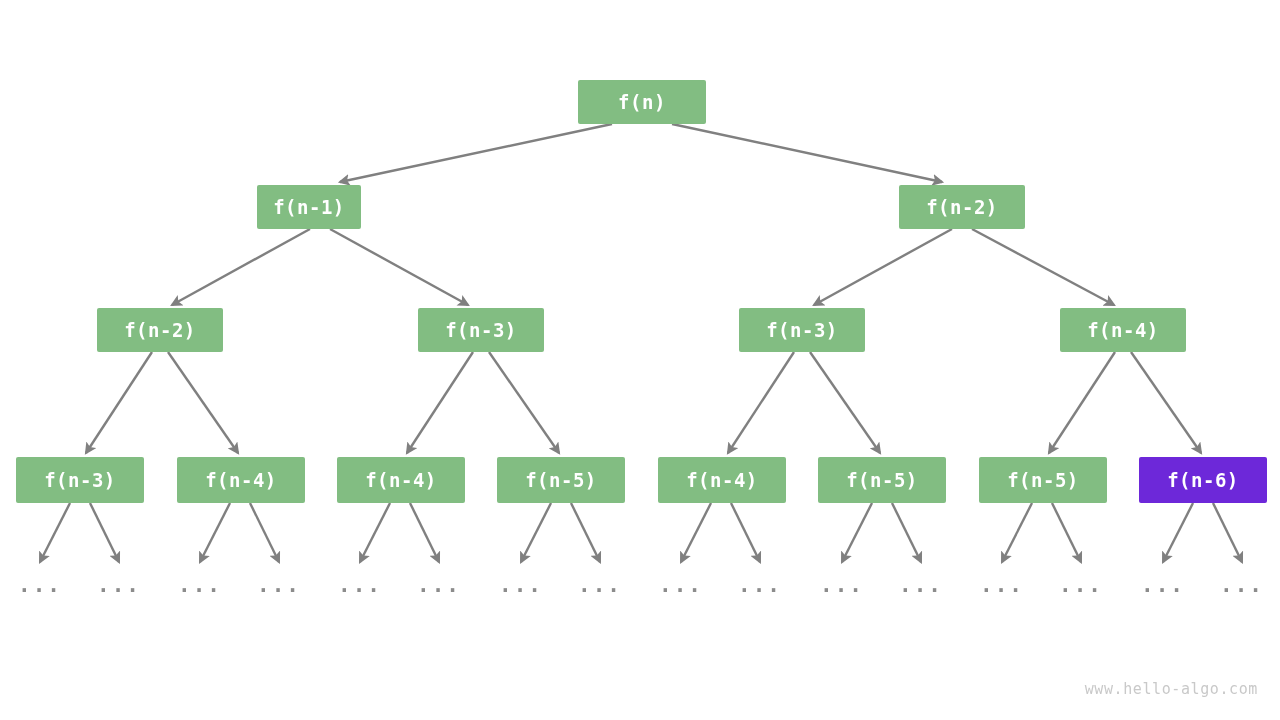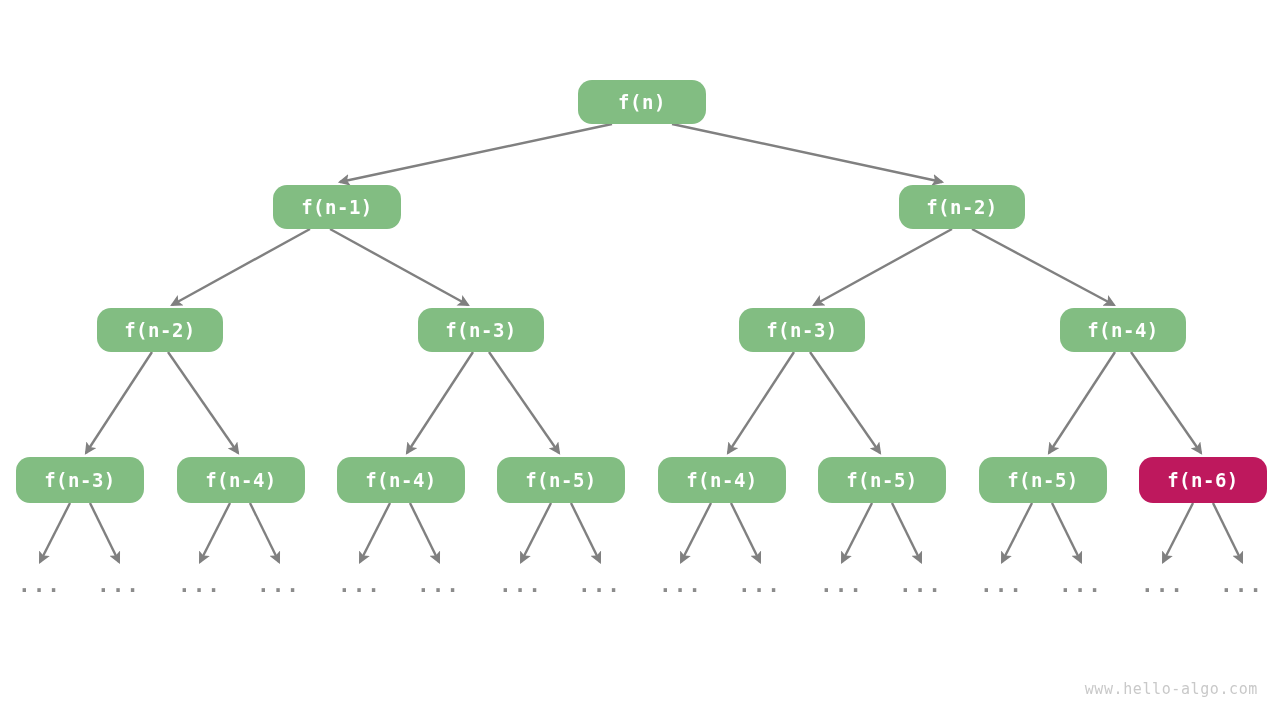--- a/index.html
+++ b/index.html
@@ -25,21 +25,21 @@
     width: 1280px;
     height: 720px;
     pointer-events: none;
   }
   .node {
     position: absolute;
     box-sizing: border-box;
     display: flex;
     align-items: center;
     justify-content: center;
-    border-radius: 14px;
+    border-radius: 2px;
     color: #ffffff;
     font-family: "DejaVu Sans Mono", "Liberation Mono", monospace;
     font-size: 19px;
     font-weight: bold;
     letter-spacing: 0.5px;
     white-space: nowrap;
     user-select: none;
   }
   .ellipsis {
     position: absolute;
@@ -108,21 +108,21 @@
         <line x1="1052" y1="503" x2="1081" y2="562" stroke="#808080" stroke-width="2.4" stroke-linecap="butt" marker-end="url(#arrowhead)"></line>
         <line x1="1193" y1="503" x2="1163" y2="562" stroke="#808080" stroke-width="2.4" stroke-linecap="butt" marker-end="url(#arrowhead)"></line>
         <line x1="1213" y1="503" x2="1242" y2="562" stroke="#808080" stroke-width="2.4" stroke-linecap="butt" marker-end="url(#arrowhead)"></line>
       </g>
   </svg>
 
   <div id="node-layer">
       <div class="node" style="left: 578px; top: 80px; width: 128px; height: 44px; background: rgb(130, 189, 130); color: rgb(255, 255, 255);">
         <span>f(n)</span>
       </div>
-      <div class="node" style="left: 273px; top: 185px; width: 128px; height: 44px; background: rgb(130, 189, 130); color: rgb(255, 255, 255);">
+      <div class="node" style="left: 257px; top: 185px; width: 104px; height: 44px; background: rgb(130, 189, 130); color: rgb(255, 255, 255);">
         <span>f(n-1)</span>
       </div>
       <div class="node" style="left: 899px; top: 185px; width: 126px; height: 44px; background: rgb(130, 189, 130); color: rgb(255, 255, 255);">
         <span>f(n-2)</span>
       </div>
       <div class="node" style="left: 97px; top: 308px; width: 126px; height: 44px; background: rgb(130, 189, 130); color: rgb(255, 255, 255);">
         <span>f(n-2)</span>
       </div>
       <div class="node" style="left: 418px; top: 308px; width: 126px; height: 44px; background: rgb(130, 189, 130); color: rgb(255, 255, 255);">
         <span>f(n-3)</span>
@@ -147,21 +147,21 @@
       </div>
       <div class="node" style="left: 658px; top: 457px; width: 128px; height: 46px; background: rgb(130, 189, 130); color: rgb(255, 255, 255);">
         <span>f(n-4)</span>
       </div>
       <div class="node" style="left: 818px; top: 457px; width: 128px; height: 46px; background: rgb(130, 189, 130); color: rgb(255, 255, 255);">
         <span>f(n-5)</span>
       </div>
       <div class="node" style="left: 979px; top: 457px; width: 128px; height: 46px; background: rgb(130, 189, 130); color: rgb(255, 255, 255);">
         <span>f(n-5)</span>
       </div>
-      <div class="node" style="left: 1139px; top: 457px; width: 128px; height: 46px; background: #be185d; color: rgb(255, 255, 255);">
+      <div class="node" style="left: 1139px; top: 457px; width: 128px; height: 46px; background: #6d28d9; color: rgb(255, 255, 255);">
         <span>f(n-6)</span>
       </div>
     </div>
   <div id="ellipsis-layer">
       <div class="ellipsis" style="left: 40px; top: 585px; color: rgb(140, 140, 140);">...</div>
       <div class="ellipsis" style="left: 119px; top: 585px; color: rgb(140, 140, 140);">...</div>
       <div class="ellipsis" style="left: 200px; top: 585px; color: rgb(140, 140, 140);">...</div>
       <div class="ellipsis" style="left: 279px; top: 585px; color: rgb(140, 140, 140);">...</div>
       <div class="ellipsis" style="left: 360px; top: 585px; color: rgb(140, 140, 140);">...</div>
       <div class="ellipsis" style="left: 439px; top: 585px; color: rgb(140, 140, 140);">...</div>

